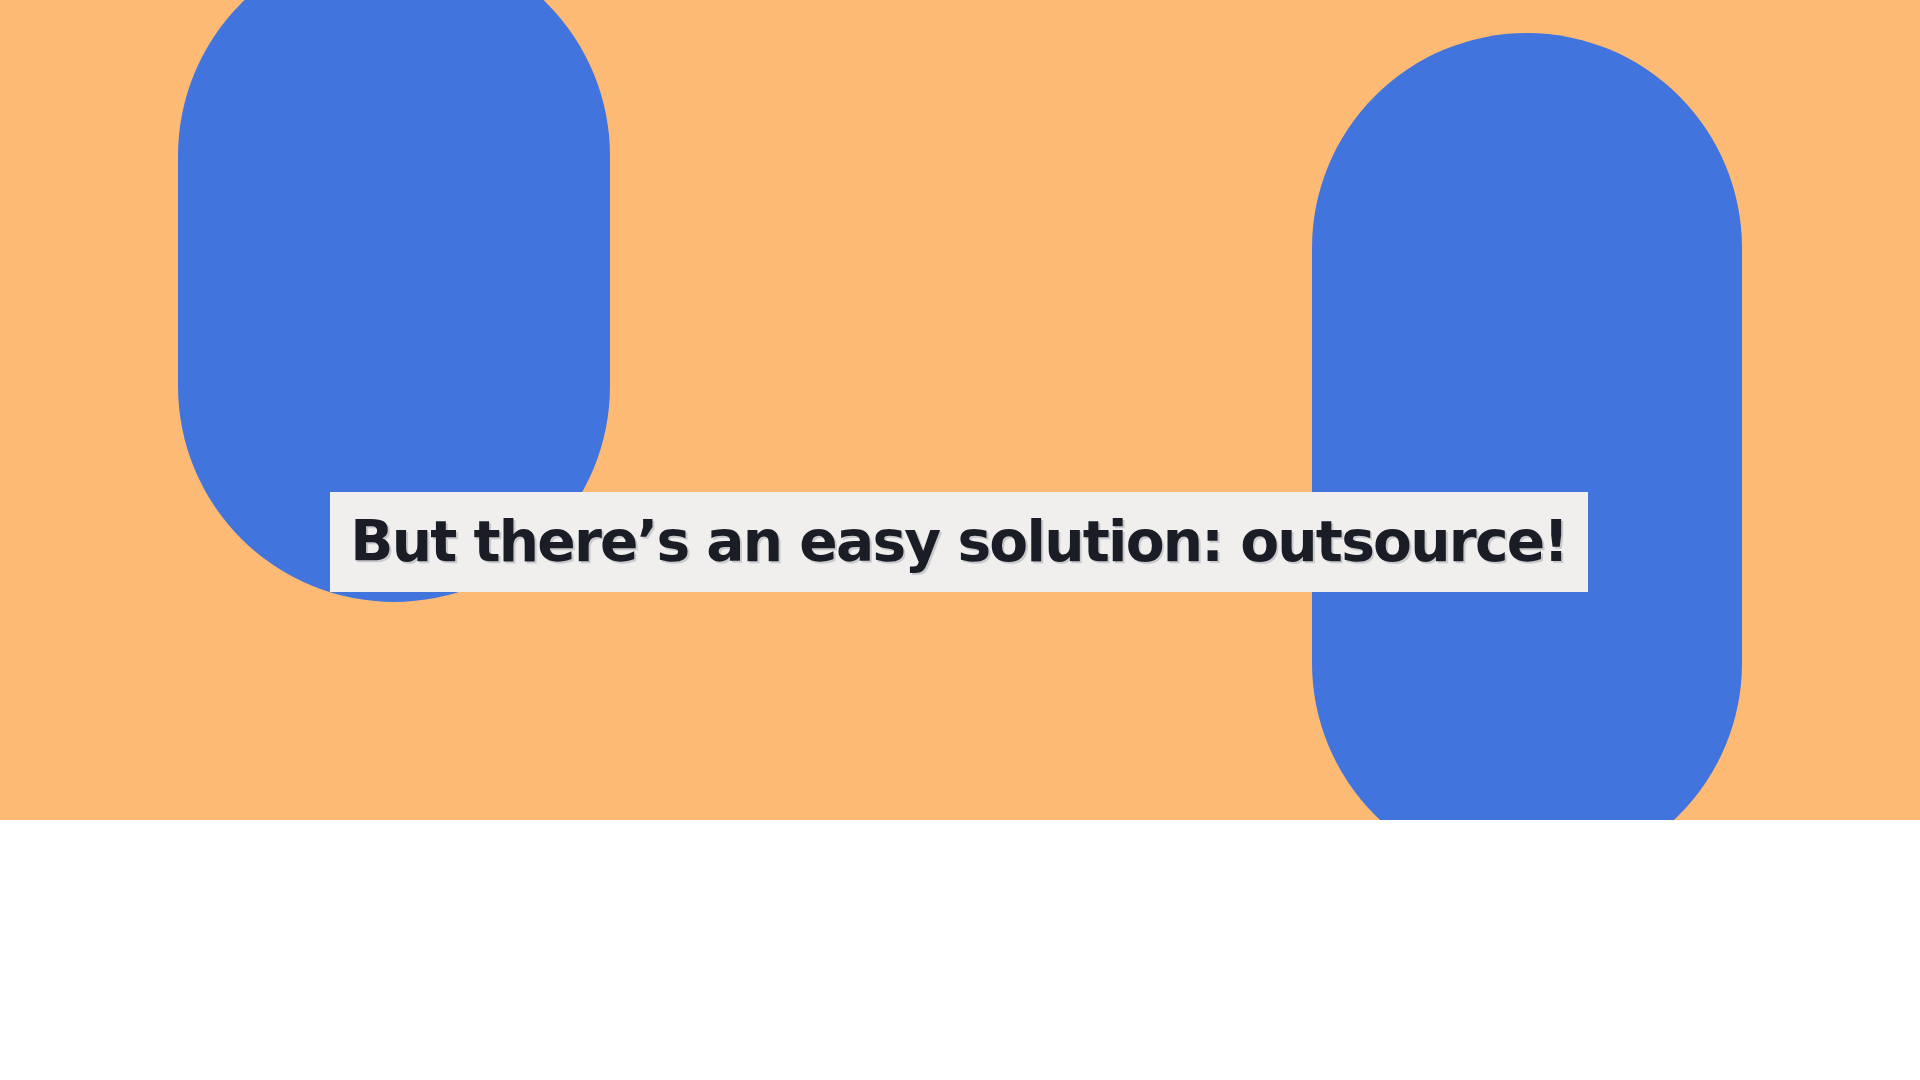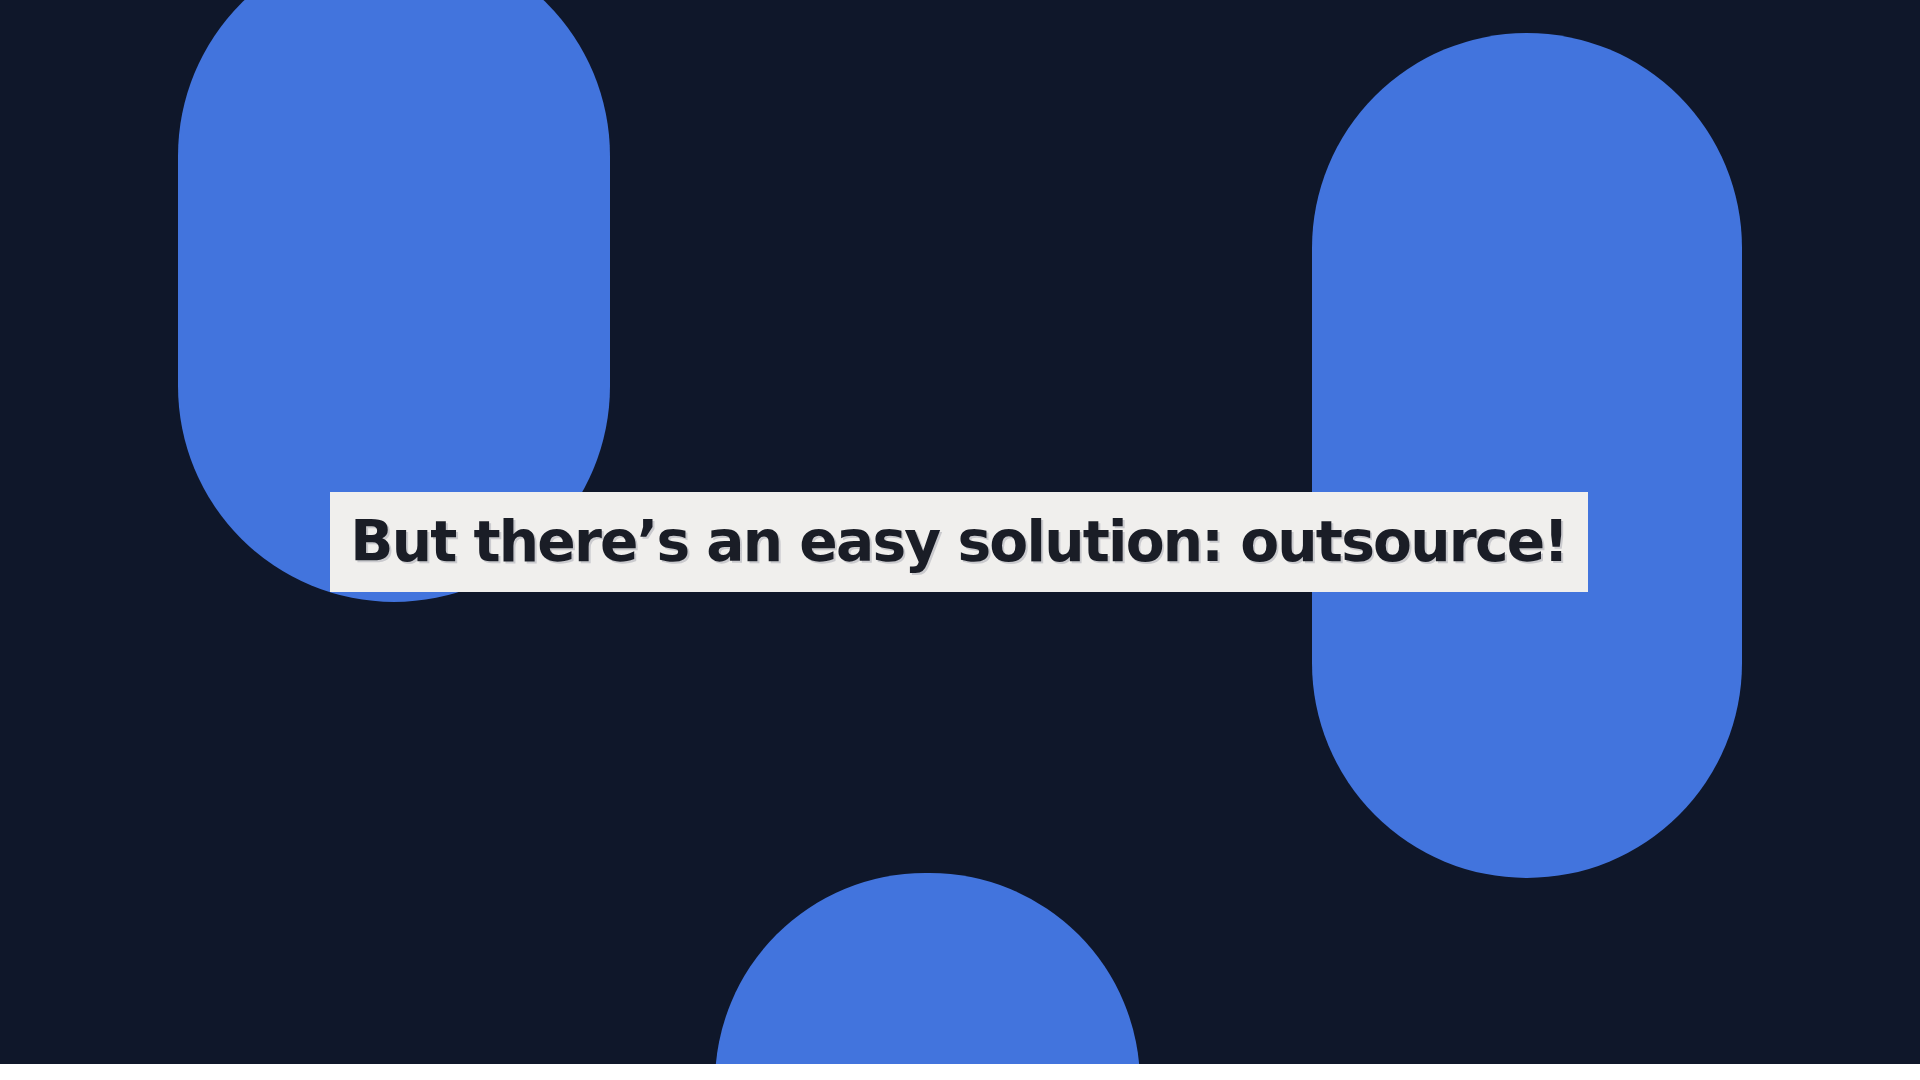--- a/index.html
+++ b/index.html
@@ -11,22 +11,22 @@
     overflow: hidden;
   }
 
   body {
     font-family: "Liberation Sans", sans-serif;
   }
 
   #slide {
     position: relative;
     width: 1920px;
-    height: 1064px;
-    background: #0f172a;
+    height: 820px;
+    background: #fdba74;
     overflow: hidden;
   }
 
   
   .deco-layer {
     position: absolute;
     inset: 0;
     pointer-events: none;
   }
 

